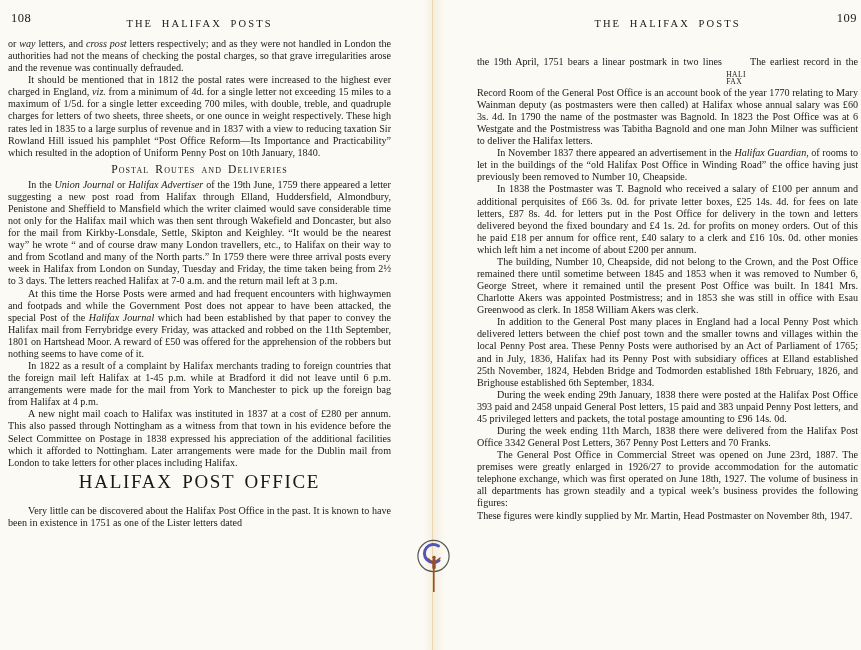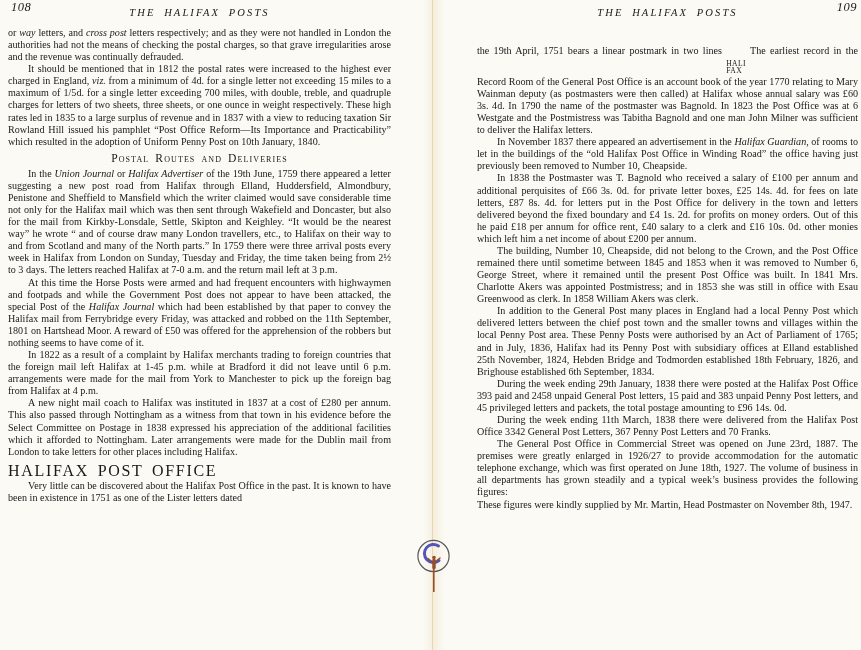--- a/index.html
+++ b/index.html
@@ -9,21 +9,21 @@
     font-family: "Liberation Serif", "DejaVu Serif", serif;
     color: #191919;
     overflow: hidden;
   }
   #canvas { position: relative; width: 861px; height: 650px; }
 
   .page { position: absolute; top: 0; }
   #page-left  { left: 8px;   width: 383px; }
   #page-right { left: 477px; width: 381px; }
 
-  .pg-header { position: relative; height: 15px; margin-top: 0; font-style: italic; }
+  .pg-header { position: relative; height: 15px; margin-top: 11px; }
   .pg-num { position: absolute; top: 0; font-size: 12.5px; letter-spacing: .5px; }
   #page-left  .pg-num { left: 3px; }
   #page-right .pg-num { right: 1px; }
   .pg-title {
     position: absolute; left: 0; right: 0; top: 7px;
     text-align: center; font-size: 10.5px;
     letter-spacing: 2.1px; word-spacing: 4px;
   }
 
   .pg-body {
@@ -35,23 +35,23 @@
   .para { margin: 0; }
   .para.indent { text-indent: 20px; }
 
   .h-sc {
     text-align: center; text-indent: 0;
     font-variant: small-caps;
     font-size: 11.6px; letter-spacing: 1.1px; word-spacing: 2px;
     margin: 5px 0 3px 0;
   }
   .h-caps {
-    text-align: left; text-indent: 0;
-    font-size: 16px; letter-spacing: 1.7px; word-spacing: 3px;
-    margin: 7px 0 3px 0;
+    text-align: center; text-indent: 0;
+    font-size: 19px; letter-spacing: 1.7px; word-spacing: 3px;
+    margin: 7px 0 17px 0;
   }
 
   .stack {
     display: inline-block; vertical-align: middle;
     font-size: 7.6px; line-height: 7.4px; letter-spacing: .4px;
     text-align: left; transform: translateY(-1px);
     text-indent: 0;
     margin-top: 34px;
   }
   .stack span { display: block; }

